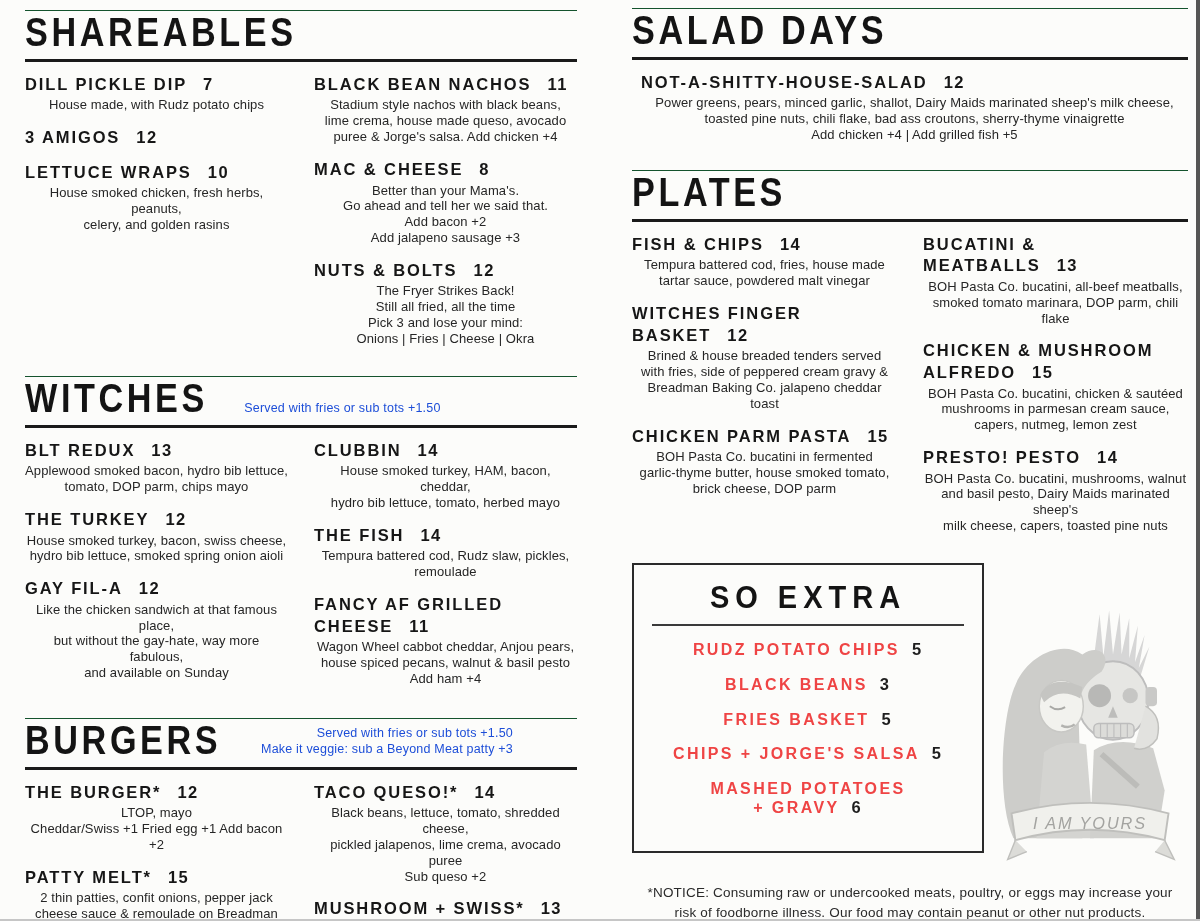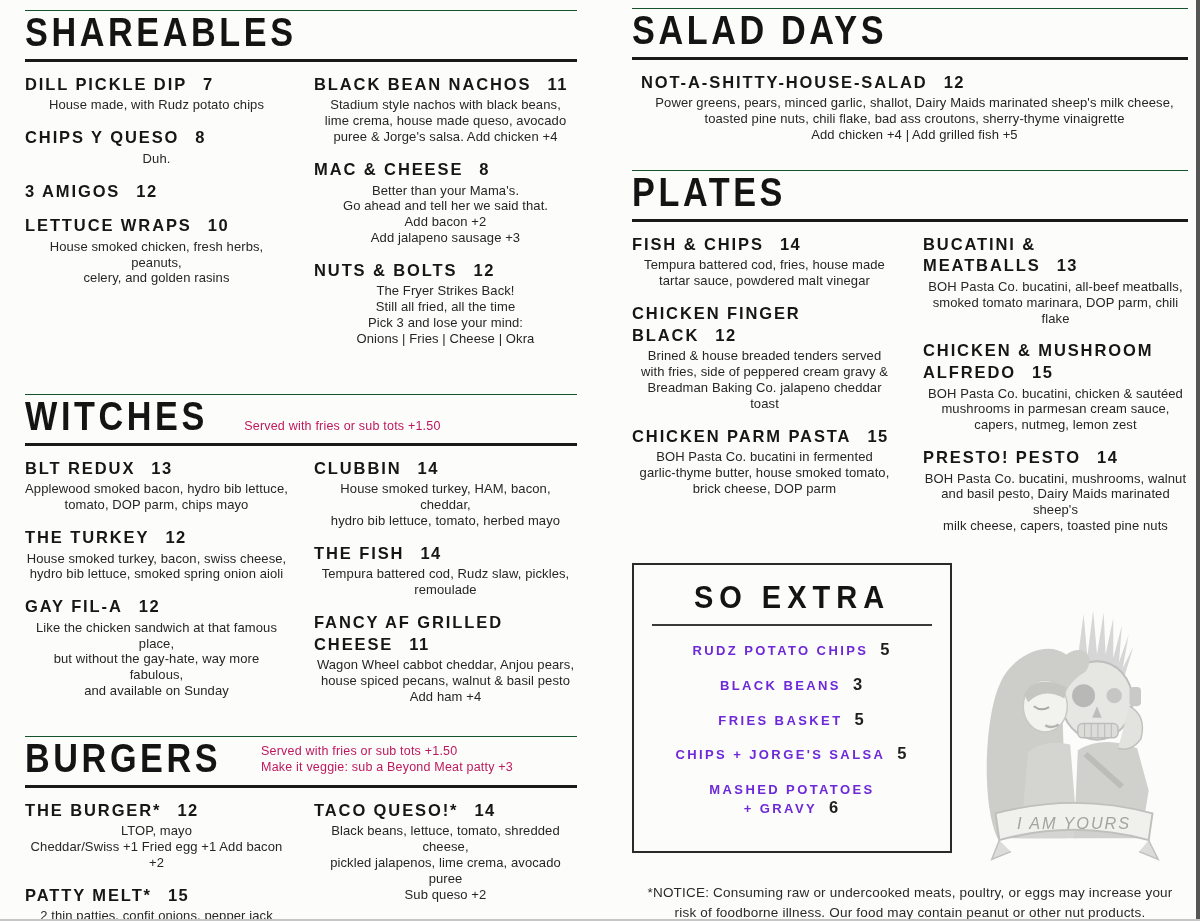--- a/index.html
+++ b/index.html
@@ -18,22 +18,22 @@
     border-top:1px solid #14532d;border-bottom:3px solid #1a1a1a;
     display:flex;align-items:flex-end;gap:18px;
     padding:4px 0 4px;
   }
   .sec-title{
     font-size:38px;font-weight:bold;letter-spacing:4px;line-height:1.05;
     color:#141414;white-space:nowrap;
     display:inline-block;transform:scaleX(.9) scaleY(1.08);transform-origin:left bottom;
   }
   .sec-note{
-    font-size:12.5px;color:#be185d;line-height:1.3;white-space:pre-line;
-    padding-bottom:5px;letter-spacing:.2px;
+    font-size:12.5px;color:#1d4ed8;line-height:1.3;white-space:pre-line;
+    padding-bottom:5px;letter-spacing:.2px;text-align:right;
   }
 
   
   .items{display:grid;grid-template-columns:1fr 1fr;column-gap:26px;padding:11px 0 10px;}
   .menu-item{margin-bottom:13px;}
   .item-head{margin:0 0 3px 0;line-height:1.15;}
   .item-name{
     font-size:16.5px;font-weight:bold;letter-spacing:1.9px;color:#161616;
     white-space:pre-line;
   }
@@ -44,31 +44,31 @@
   .item-desc{
     font-size:13px;color:#262626;line-height:1.22;white-space:pre-line;letter-spacing:.1px;text-align:center;
   }
 
   
   .salad-item .item-desc{max-width:556px;}
 
   
   .extras-row{display:flex;gap:8px;margin-top:6px;align-items:flex-start;}
   .so-extra-box{
-    width:320px;border:2px solid #2a2a2a;padding:14px 16px 18px;box-sizing:border-box;
+    width:352px;border:2px solid #2a2a2a;padding:14px 16px 18px;box-sizing:border-box;
     background:#fcfcfa;
   }
   .so-extra-title{
     text-align:center;font-size:29px;font-weight:bold;letter-spacing:6px;color:#141414;
     transform:scaleY(1.08);margin:2px 0 10px;
   }
   .so-extra-rule{border-top:2px solid #3a3a3a;margin:0 2px 14px;}
   .extra-item{text-align:center;margin:0 0 15px;line-height:1.2;}
   .extra-label{
-    font-size:13px;font-weight:bold;letter-spacing:2.4px;color:#6d28d9;white-space:pre-line;
+    font-size:16px;font-weight:bold;letter-spacing:2.4px;color:#ef4444;white-space:pre-line;
   }
   .extra-price{font-size:16.5px;font-weight:bold;letter-spacing:2px;margin-left:12px;}
 
   .illu-wrap{flex:1;display:flex;justify-content:center;padding-top:36px;}
 
   
   .notice{
     margin:16px auto 0;max-width:545px;text-align:center;
     font-size:13.5px;color:#2a2a2a;line-height:1.45;letter-spacing:.2px;
   }
@@ -85,24 +85,20 @@
   <div class="sec-head">
     <span class="sec-title">SHAREABLES</span>
   </div>
   <div class="items">
     <div>
       <div class="menu-item">
         <h3 class="item-head"><span class="item-name">DILL PICKLE DIP</span><span class="item-price">7</span></h3>
         <div class="item-desc">House made, with Rudz potato chips</div>
       </div>
       <div class="menu-item">
-        <h3 class="item-head"><span class="item-name">CHIPS Y QUESO</span><span class="item-price">8</span></h3>
-        <div class="item-desc">Duh.</div>
-      </div>
-      <div class="menu-item">
         <h3 class="item-head"><span class="item-name">3 AMIGOS</span><span class="item-price">12</span></h3>
       </div>
       <div class="menu-item">
         <h3 class="item-head"><span class="item-name">LETTUCE WRAPS</span><span class="item-price">10</span></h3>
         <div class="item-desc">House smoked chicken, fresh herbs, peanuts,
 celery, and golden rasins</div>
       </div>
     </div>
     <div>
       <div class="menu-item">
@@ -121,21 +117,21 @@
       <div class="menu-item">
         <h3 class="item-head"><span class="item-name">NUTS &amp; BOLTS</span><span class="item-price">12</span></h3>
         <div class="item-desc">The Fryer Strikes Back!
 Still all fried, all the time
 Pick 3 and lose your mind:
 Onions | Fries | Cheese | Okra</div>
       </div>
     </div>
   </div>
 
-  <div class="sec-head" style="margin-top:24px;gap:16px;">
+  <div class="sec-head" style="margin-top:6px;gap:16px;">
     <span class="sec-title">WITCHES</span>
     <span class="sec-note">Served with fries or sub tots +1.50</span>
   </div>
   <div class="items">
     <div>
       <div class="menu-item">
         <h3 class="item-head"><span class="item-name">BLT REDUX</span><span class="item-price">13</span></h3>
         <div class="item-desc">Applewood smoked bacon, hydro bib lettuce,
 tomato, DOP parm, chips mayo</div>
       </div>
@@ -224,21 +220,21 @@
     <span class="sec-title">PLATES</span>
   </div>
   <div class="items">
     <div>
       <div class="menu-item">
         <h3 class="item-head"><span class="item-name">FISH &amp; CHIPS</span><span class="item-price">14</span></h3>
         <div class="item-desc">Tempura battered cod, fries, house made
 tartar sauce, powdered malt vinegar</div>
       </div>
       <div class="menu-item">
-        <h3 class="item-head"><span class="item-name">CHICKEN FINGER BLACK</span><span class="item-price">12</span></h3>
+        <h3 class="item-head"><span class="item-name">WITCHES FINGER BASKET</span><span class="item-price">12</span></h3>
         <div class="item-desc">Brined &amp; house breaded tenders served
 with fries,  side of peppered cream gravy &amp;
 Breadman Baking Co. jalapeno cheddar toast</div>
       </div>
       <div class="menu-item">
         <h3 class="item-head"><span class="item-name">CHICKEN PARM PASTA</span><span class="item-price">15</span></h3>
         <div class="item-desc">BOH Pasta Co. bucatini in fermented
 garlic-thyme butter, house smoked tomato,
 brick cheese, DOP parm</div>
       </div>

